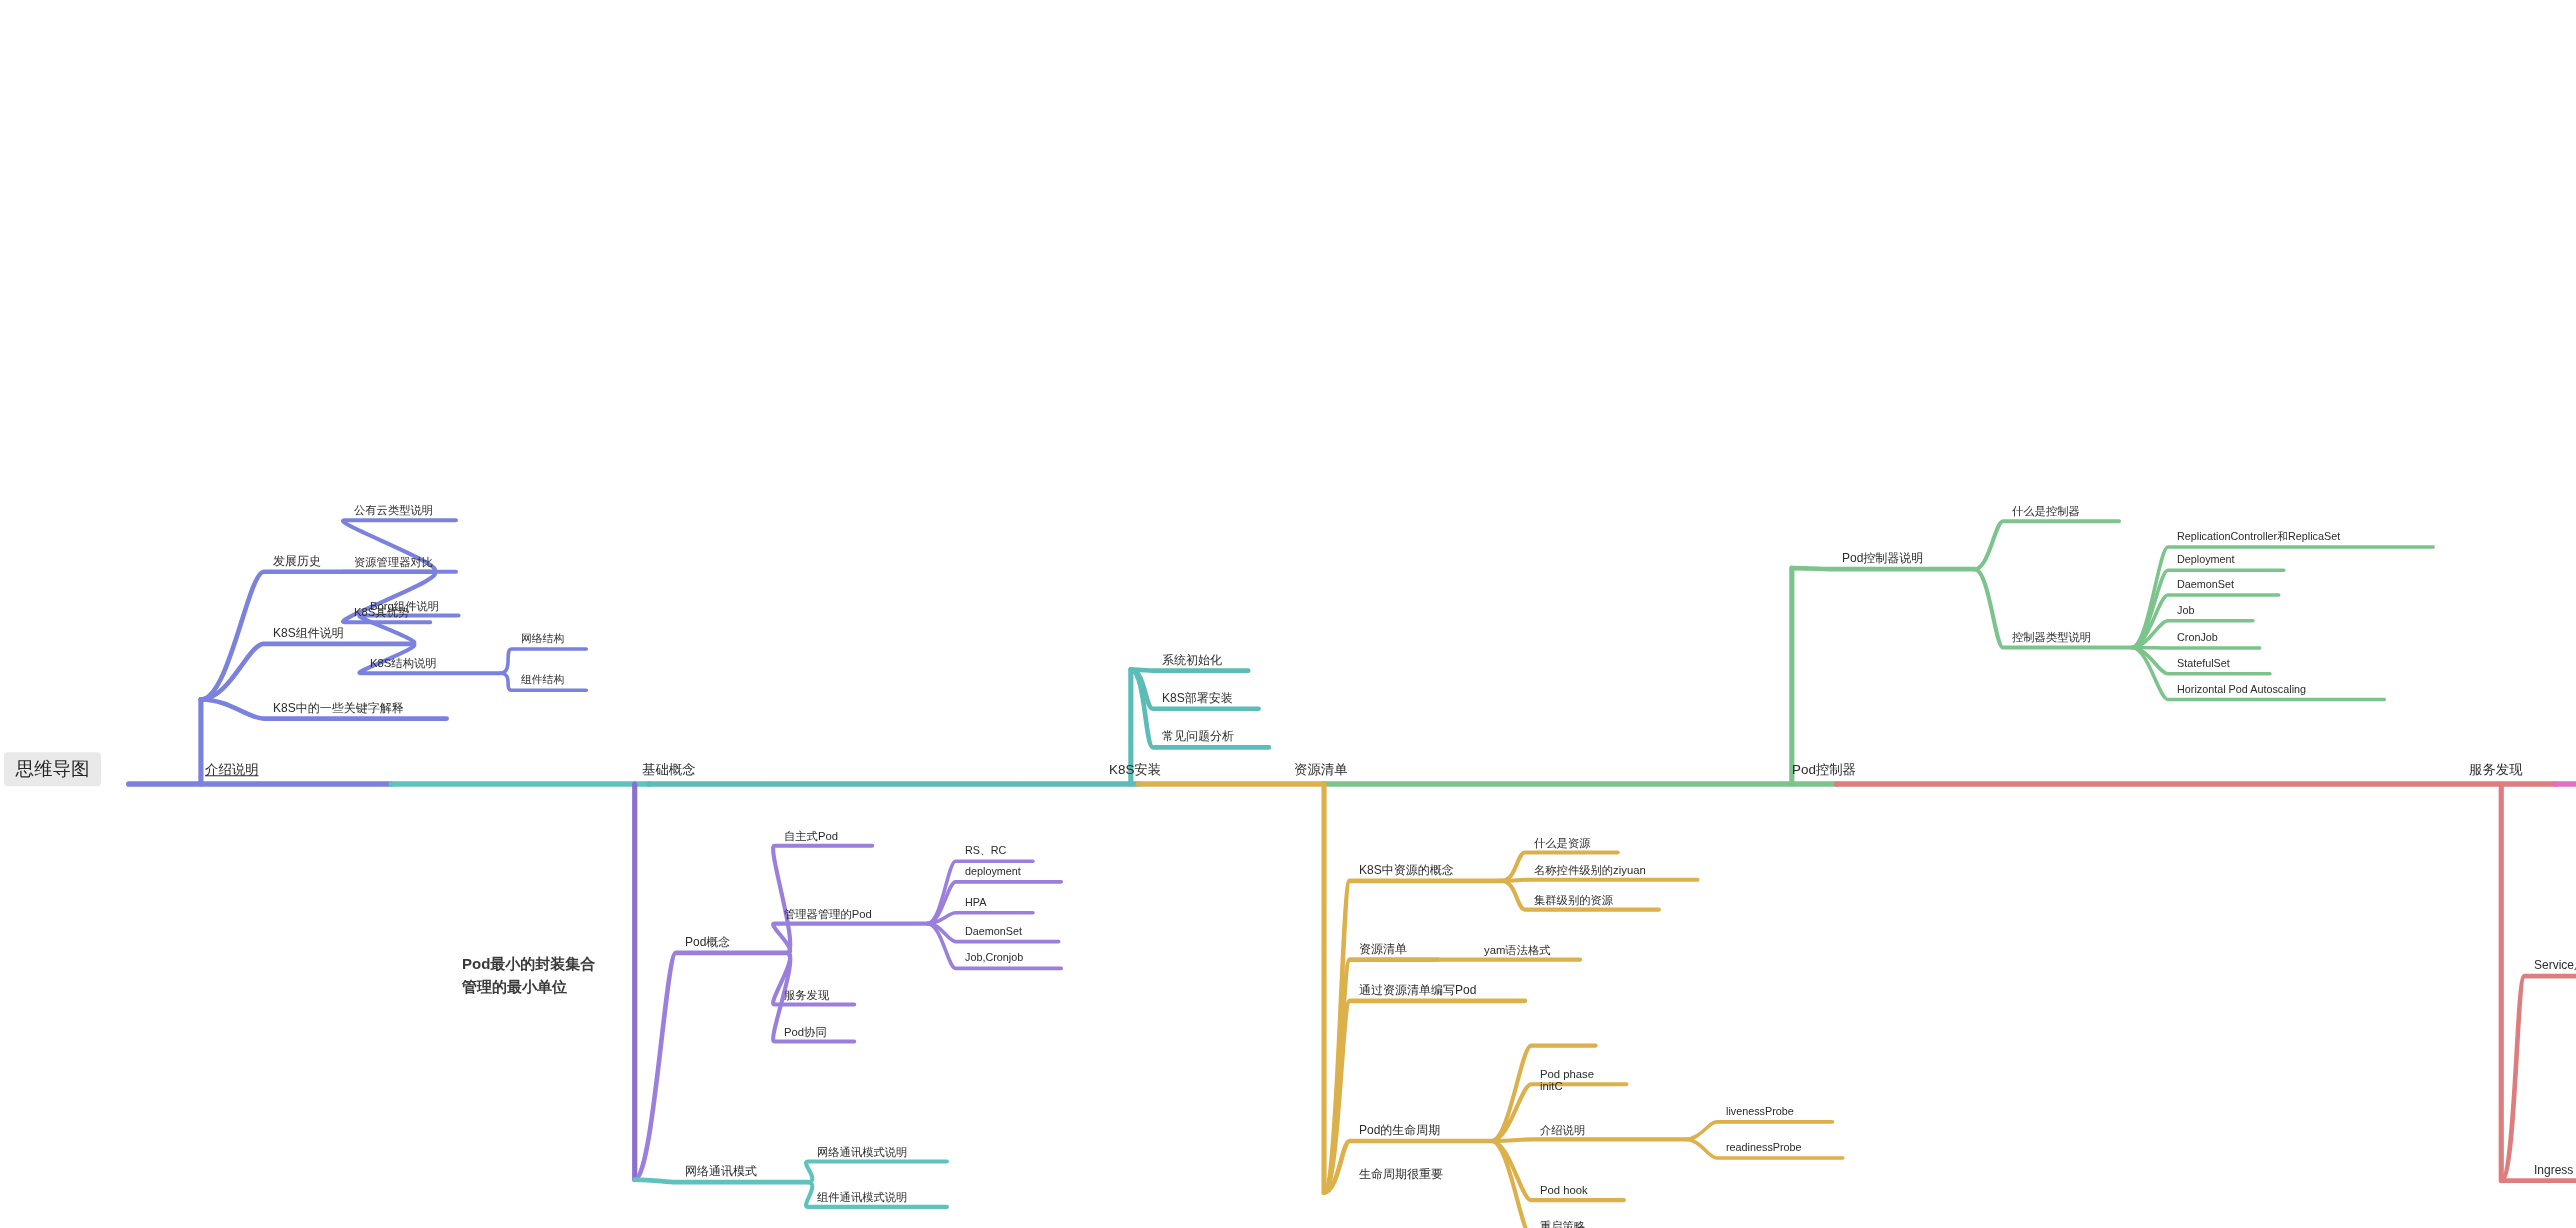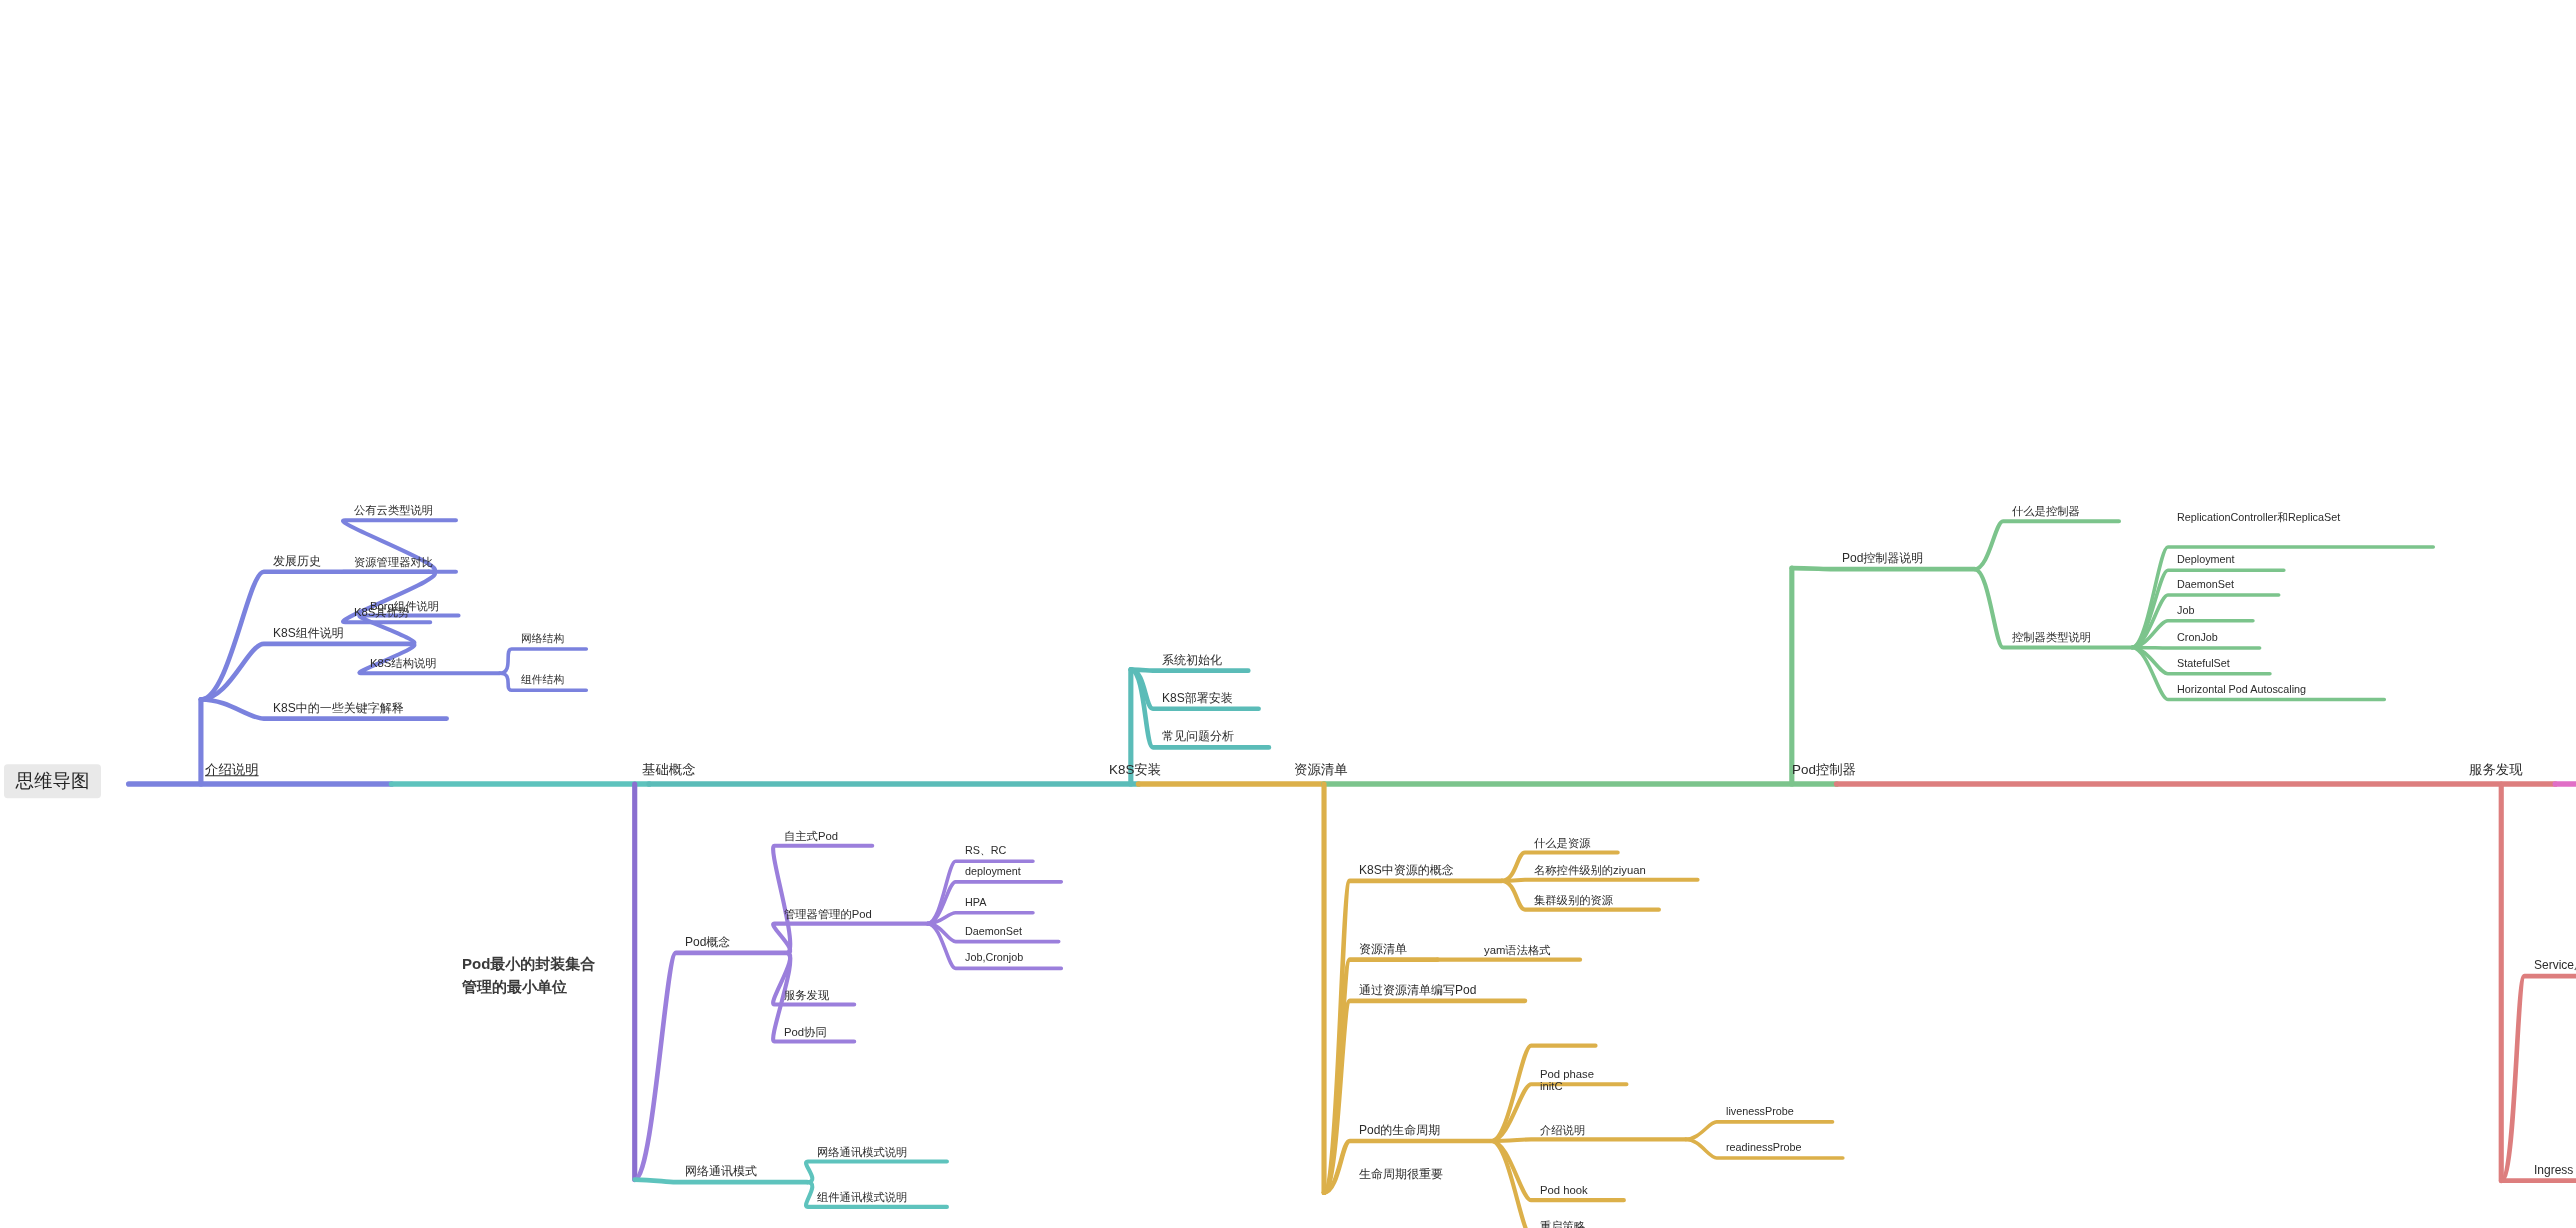--- a/index.html
+++ b/index.html
@@ -129,21 +129,21 @@
       <path d="M 6042 1208 C 6070 1208, 6024.6 1252, 6040 1252 L 6265 1252" fill="none" stroke="#e06fc6" stroke-width="8" stroke-linecap="round"></path>
       <path d="M 6265 1252 C 6293 1252, 6292.6 1108, 6308 1108 L 6480 1108" fill="none" stroke="#e06fc6" stroke-width="7" stroke-linecap="round"></path>
       <path d="M 6265 1252 C 6293 1252, 6292.6 1180, 6308 1180 L 6580 1180" fill="none" stroke="#e06fc6" stroke-width="7" stroke-linecap="round"></path>
       <path d="M 6265 1252 C 6293 1252, 6292.6 1253, 6308 1253 L 6480 1253" fill="none" stroke="#e06fc6" stroke-width="7" stroke-linecap="round"></path>
       <path d="M 6265 1252 C 6293 1252, 6292.6 1330, 6308 1330 L 6433 1330" fill="none" stroke="#e06fc6" stroke-width="7" stroke-linecap="round"></path>
       <path d="M 6265 1252 C 6293 1252, 6292.6 1400, 6308 1400 L 6480 1400" fill="none" stroke="#e06fc6" stroke-width="7" stroke-linecap="round"></path>
       <path d="M 6042 1208 C 6070 1208, 6024.6 1480, 6040 1480 L 6235 1480" fill="none" stroke="#e06fc6" stroke-width="8" stroke-linecap="round"></path>
       <path d="M 6235 1480 C 6263 1480, 6254.6 1480, 6270 1480 L 6500 1480" fill="none" stroke="#e06fc6" stroke-width="7" stroke-linecap="round"></path>
     </svg>
   <div id="labels">
-      <div class="root" style="left: 4.1px; top: 769px; background: rgb(233, 233, 233); transform: translateY(-50%); margin-top: 12px;">思维导图</div>
+      <div class="root" style="left: 4.1px; top: 769px; background: rgb(233, 233, 233); transform: translateY(-50%);">思维导图</div>
       <div class="lbl l1" style="left: 205px; top: 778px; text-decoration: underline;">介绍说明</div>
       <div class="lbl l2" style="left: 273px; top: 568px;">发展历史</div>
       <div class="lbl l3" style="left: 354px; top: 516px;">公有云类型说明</div>
       <div class="lbl l3" style="left: 354px; top: 568px;">资源管理器对比</div>
       <div class="lbl l3" style="left: 354px; top: 618px;">K8S其优势</div>
       <div class="lbl l2" style="left: 273px; top: 640px;">K8S组件说明</div>
       <div class="lbl l3" style="left: 370px; top: 612px;">Borg组件说明</div>
       <div class="lbl l3" style="left: 370px; top: 669px;">K8S结构说明</div>
       <div class="lbl l4" style="left: 521px; top: 645px;">网络结构</div>
       <div class="lbl l4" style="left: 521px; top: 686px;">组件结构</div>
@@ -180,21 +180,21 @@
       <div class="lbl l3" style="left: 1540px; top: 1080px;">Pod phase</div>
       <div class="lbl l3" style="left: 1540px; top: 1136px;">介绍说明</div>
       <div class="lbl l4" style="left: 1726px; top: 1118px;">livenessProbe</div>
       <div class="lbl l4" style="left: 1726px; top: 1154px;">readinessProbe</div>
       <div class="lbl l3" style="left: 1540px; top: 1196px;">Pod hook</div>
       <div class="lbl l3" style="left: 1540px; top: 1232px;">重启策略</div>
       <div class="lbl l1" style="left: 1792px; top: 778px;">Pod控制器</div>
       <div class="lbl l2" style="left: 1842px; top: 565px;">Pod控制器说明</div>
       <div class="lbl l3" style="left: 2012px; top: 517px;">什么是控制器</div>
       <div class="lbl l3" style="left: 2012px; top: 643px;">控制器类型说明</div>
-      <div class="lbl l4" style="left: 2177px; top: 524px;">ReplicationController和ReplicaSet</div>
+      <div class="lbl l4" style="left: 2177px; top: 543px;">ReplicationController和ReplicaSet</div>
       <div class="lbl l4" style="left: 2177px; top: 566px;">Deployment</div>
       <div class="lbl l4" style="left: 2177px; top: 591px;">DaemonSet</div>
       <div class="lbl l4" style="left: 2177px; top: 617px;">Job</div>
       <div class="lbl l4" style="left: 2177px; top: 644px;">CronJob</div>
       <div class="lbl l4" style="left: 2177px; top: 670px;">StatefulSet</div>
       <div class="lbl l4" style="left: 2177px; top: 696px; text-align: center;">Horizontal Pod Autoscaling</div>
       <div class="lbl l1" style="left: 2469px; top: 778px;">服务发现</div>
       <div class="lbl l2" style="left: 2534px; top: 972px;">Service原理</div>
       <div class="lbl l2" style="left: 2534px; top: 1177px;">Ingress</div>
       <div class="note" style="left: 462px; top: 952px;">Pod最小的封装集合

